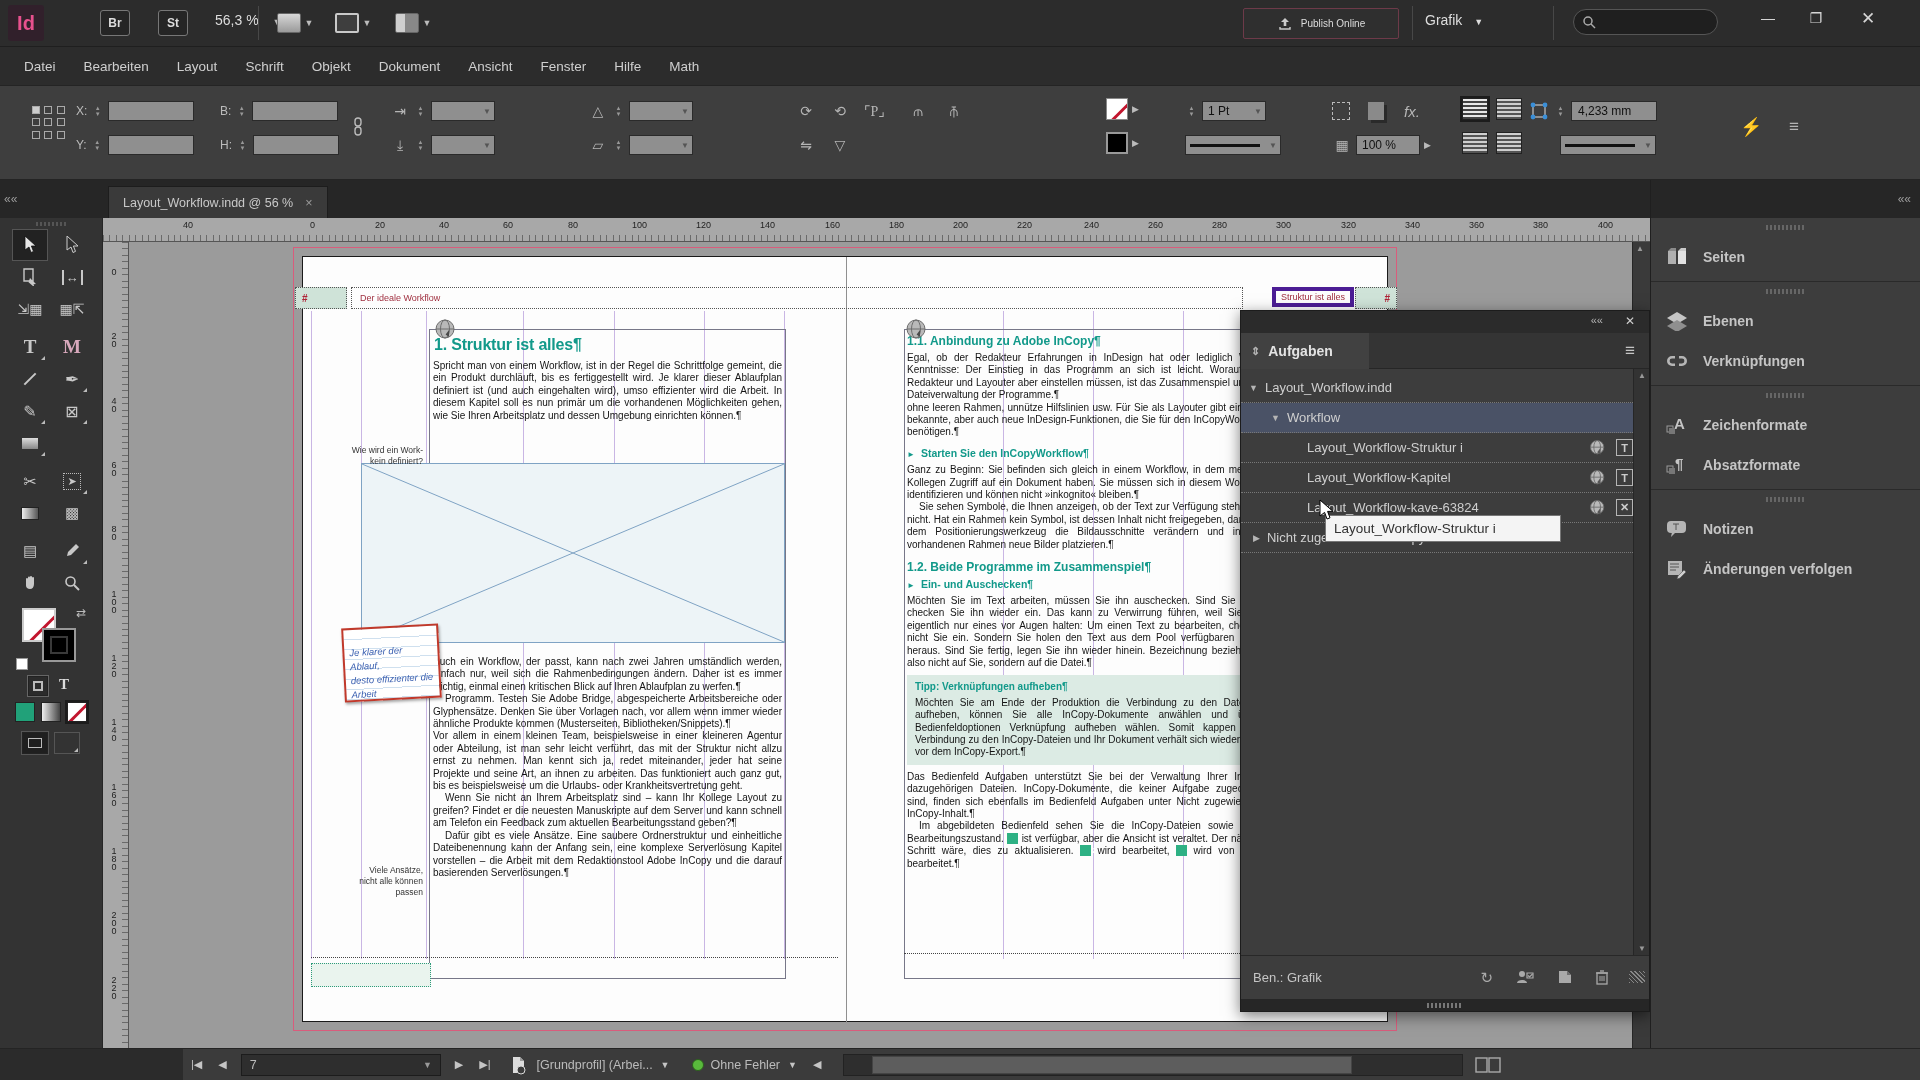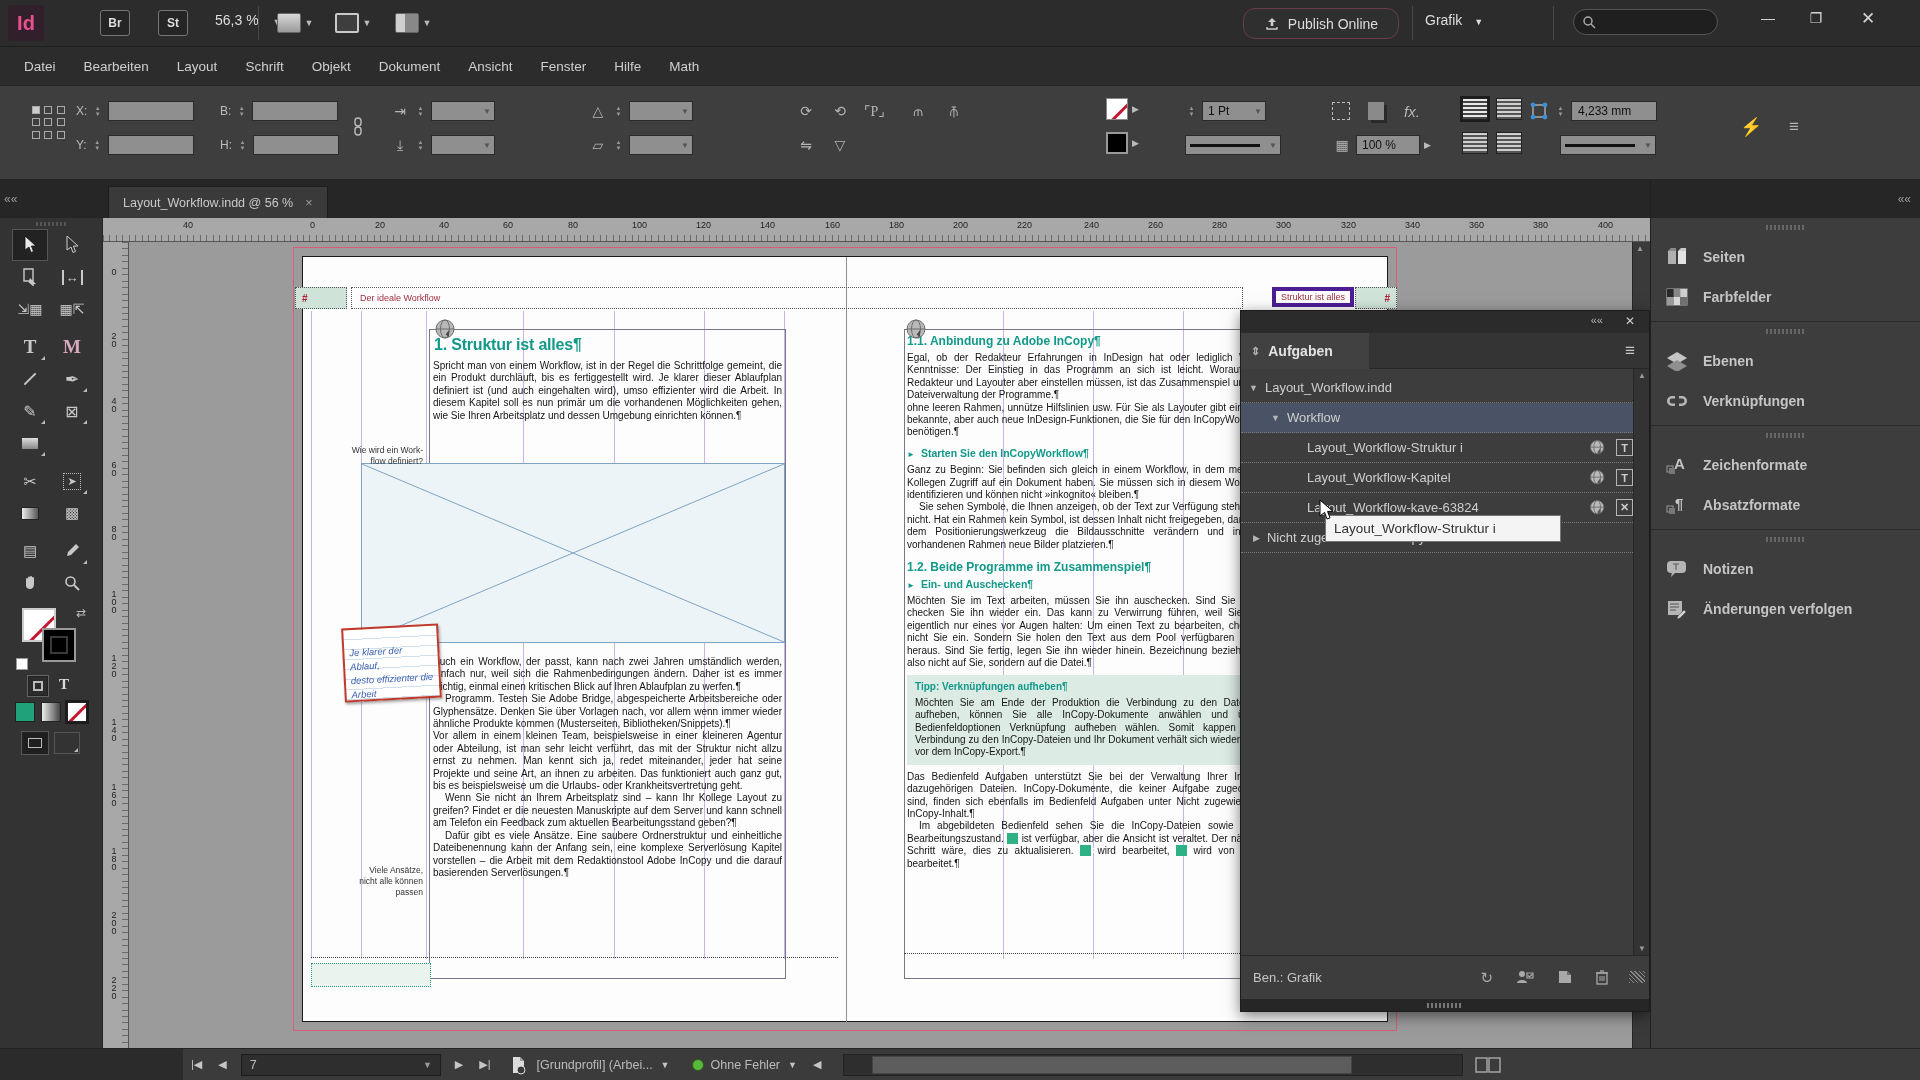--- a/index.html
+++ b/index.html
@@ -9,21 +9,21 @@
   
   #titlebar{left:0;top:0;width:1920px;height:47px;background:#2c2c2c;border-bottom:1px solid #1f1f1f;}
   #logo{left:8px;top:5px;width:36px;height:36px;background:#31202b;color:#e8518e;font-weight:bold;font-size:20px;display:flex;align-items:center;justify-content:center;border-radius:3px;}
   .appbtn{top:10px;width:30px;height:26px;border:1px solid #777;border-radius:3px;background:#252525;color:#ddd;font-size:12px;font-weight:bold;display:flex;align-items:center;justify-content:center;}
   #zoomctl{left:215px;top:12px;font-size:14px;color:#ddd;}
   #zoomctl .dd{margin-left:14px;font-size:9px;color:#bbb;}
   .tb-ico{top:8px;width:46px;height:30px;display:flex;align-items:center;justify-content:center;color:#bbb;}
   .tb-ico .glyph{width:24px;height:20px;background:linear-gradient(#d8d8d8,#9a9a9a);border:1px solid #666;border-radius:2px;}
   .tb-ico .dd{font-size:9px;margin-left:4px;color:#bbb;}
   .vsep{top:6px;width:1px;height:34px;background:#484848;}
-  #publish{left:1243px;top:8px;width:156px;height:31px;border:1px solid #6d3a49;background:#2f2f2f;border-radius:12px;color:#ddd;font-size:14px;display:flex;align-items:center;justify-content:center;gap:8px;}
+  #publish{left:1243px;top:8px;width:156px;height:31px;border:1px solid #6d3a49;background:#2f2f2f;border-radius:2px;color:#ddd;font-size:10px;display:flex;align-items:center;justify-content:center;gap:8px;}
   #workspace-switcher{left:1425px;top:12px;font-size:14px;color:#ddd;}
   #workspace-switcher .dd{margin-left:12px;font-size:9px;}
   #searchbox{left:1573px;top:9px;width:145px;height:26px;background:#1f1f1f;border:1px solid #555;border-radius:13px;display:flex;align-items:center;padding-left:8px;}
   .winbtn{top:4px;width:40px;height:28px;color:#d5d5d5;font-size:14px;display:flex;align-items:center;justify-content:center;}
   
   #menubar{left:0;top:47px;width:1920px;height:38px;background:#2c2c2c;display:flex;align-items:center;padding-left:10px;gap:0;}
   .menu-item{padding:0 14px;font-size:13.5px;color:#cfcfcf;height:100%;display:flex;align-items:center;}
   
   #controlbar{left:0;top:85px;width:1920px;height:95px;background:#3e3e3e;border-top:1px solid #242424;border-bottom:1px solid #242424;}
   .cb-row{position:absolute;height:22px;display:flex;align-items:center;gap:4px;}
@@ -430,21 +430,21 @@
         </svg>
       </div>
 
       <div class="abs" id="sticky" style="left:40px;top:369px">
         <span>Je klarer der Ablauf,
 desto effizienter die
 Arbeit</span>
       </div>
 
       <div class="abs mnote" style="left:4px;top:188px;width:116px">Wie wird ein Work-
-flow definiert?</div>
+kein definiert?</div>
       <div class="abs mnote" style="left:4px;top:608px;width:116px">Viele Ansätze,
 nicht alle können
 passen</div>
 
       <div class="abs dotline" style="left:8px;top:700px;width:527px"></div>
       <div class="abs greenbox-dotted" style="left:8px;top:706px;width:120px;height:24px"></div>
 
       <div class="abs tframe" style="left:601px;top:72px;width:364px;height:650px;border-right:none">
         <svg class="globe abs" style="left:0px;top:-12px" viewBox="0 0 24 24">
           <circle cx="11" cy="11" r="9" fill="#b9b9b9" stroke="#6d6d6d"></circle>
@@ -721,34 +721,20 @@
             <svg width="22" height="20" viewBox="0 0 22 20">
               <path d="M2 4 h8 v13 h-8 z" fill="#b0b0b0"></path>
               <path d="M12 4 h8 v13 h-8 z" fill="#e2e2e2"></path>
               <path d="M2 4 l3 -3 h5 v3 z" fill="#8b8b8b"></path>
               <path d="M12 4 l3 -3 h5 v3 z" fill="#c9c9c9"></path>
               <line x1="11" y1="0" x2="11" y2="19" stroke="#3d3d3d" stroke-width="1.6"></line>
             </svg>
           </span>
         <span>Seiten</span>
       </div>
-      <div class="dock-item">
-        <span class="dock-ico">
-            <svg width="22" height="18" viewBox="0 0 22 18">
-              <rect x="1" y="1" width="20" height="16" fill="none" stroke="#b0b0b0"></rect>
-              <rect x="1" y="1" width="6.6" height="8" fill="#2a2a2a"></rect>
-              <rect x="7.6" y="1" width="6.6" height="8" fill="#888"></rect>
-              <rect x="14.2" y="1" width="6.8" height="8" fill="#cfcfcf"></rect>
-              <rect x="1" y="9" width="6.6" height="8" fill="#9a9a9a"></rect>
-              <rect x="7.6" y="9" width="6.6" height="8" fill="#d8d8d8"></rect>
-              <rect x="14.2" y="9" width="6.8" height="8" fill="#707070"></rect>
-            </svg>
-          </span>
-        <span>Farbfelder</span>
-      </div>
       <div class="dock-div"></div>
       <div class="dock-grip"></div>
       <div class="dock-item">
         <span class="dock-ico">
             <svg width="22" height="20" viewBox="0 0 22 20">
               <path d="M11 1 L21 7 L11 13 L1 7 Z" fill="#c5c5c5"></path>
               <path d="M11 9 L21 15 L11 21 L1 15 Z" fill="#8f8f8f"></path>
             </svg>
           </span>
         <span>Ebenen</span>

